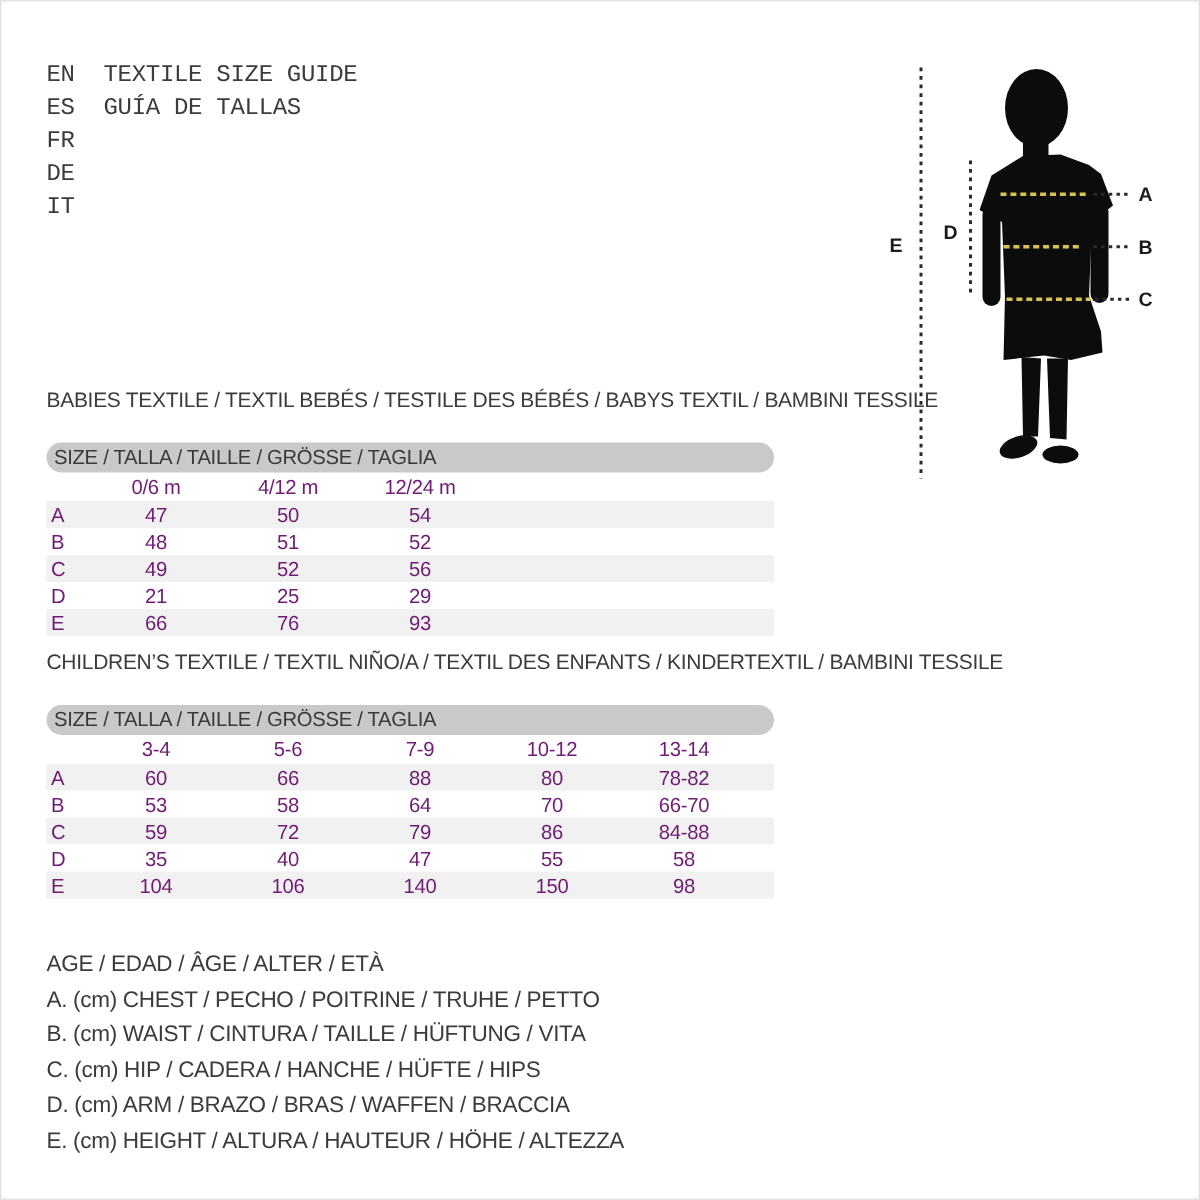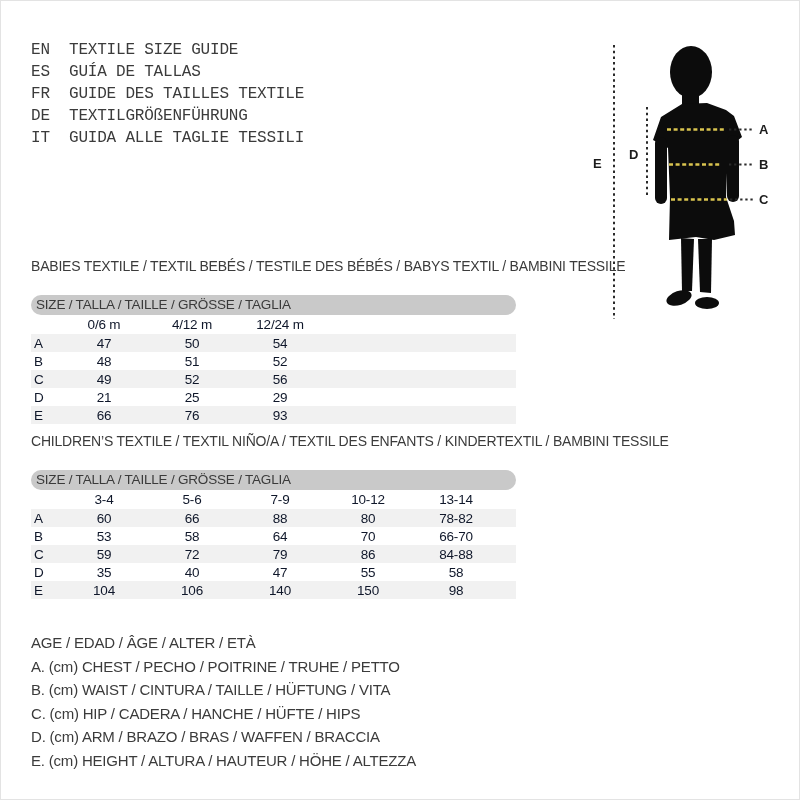--- a/index.html
+++ b/index.html
@@ -15,21 +15,21 @@
   
   .section-title{position:absolute;left:30px;font-size:14px;white-space:nowrap;}
   #babies-title{top:257px;}
   #children-title{top:432px;}
   
   .size-table-wrap{position:absolute;left:30px;width:485px;}
   #babies-table-wrap{top:294px;}
   #children-table-wrap{top:469px;}
   .size-bar{height:20px;line-height:20px;background:#c9c9c9;padding-left:5px;
     font-size:13.5px;color:#3a3a3a;border-radius:10px;}
-  table.sizes{width:100%;border-collapse:collapse;table-layout:fixed;font-size:13.5px;color:#0f172a;}
+  table.sizes{width:100%;border-collapse:collapse;table-layout:fixed;font-size:13.5px;color:#701a75;}
   table.sizes th{font-weight:normal;height:19px;text-align:center;padding:0;}
   table.sizes td{height:18px;text-align:center;padding:0;}
   table.sizes .rl{width:26px;text-align:left;padding-left:3px;}
   table.sizes th.dc{width:88px;}
   table.sizes .fill{width:auto;}
   table.sizes tbody tr:nth-child(odd){background:#f1f1f1;}
   
   .legend{position:absolute;left:30px;top:630px;font-size:15px;line-height:23.5px;white-space:nowrap;}
   
   .figure{position:absolute;left:585px;top:18px;width:215px;height:312px;}
@@ -45,29 +45,26 @@
     <div class="lang-row">
       <span class="lang-code">EN</span>
       <span class="lang-label">TEXTILE SIZE GUIDE</span>
     </div>
     <div class="lang-row">
       <span class="lang-code">ES</span>
       <span class="lang-label">GUÍA DE TALLAS</span>
     </div>
     <div class="lang-row">
       <span class="lang-code">FR</span>
-      <span class="lang-label">GUIDE DES TAILLES TEXTILE</span>
     </div>
     <div class="lang-row">
       <span class="lang-code">DE</span>
-      <span class="lang-label">TEXTILGRÖßENFÜHRUNG</span>
     </div>
     <div class="lang-row">
       <span class="lang-code">IT</span>
-      <span class="lang-label">GUIDA ALLE TAGLIE TESSILI</span>
     </div>
   </div>
 
   <div class="figure">
     <svg width="215" height="312" viewBox="585 18 215 312" xmlns="http://www.w3.org/2000/svg">
 
       <line x1="613" y1="44" x2="613" y2="318" stroke="#2a2a2a" stroke-width="2" stroke-dasharray="2.5 3.2"></line>
 
       <line x1="646" y1="106" x2="646" y2="196" stroke="#2a2a2a" stroke-width="2" stroke-dasharray="2.5 3.2"></line>
 

